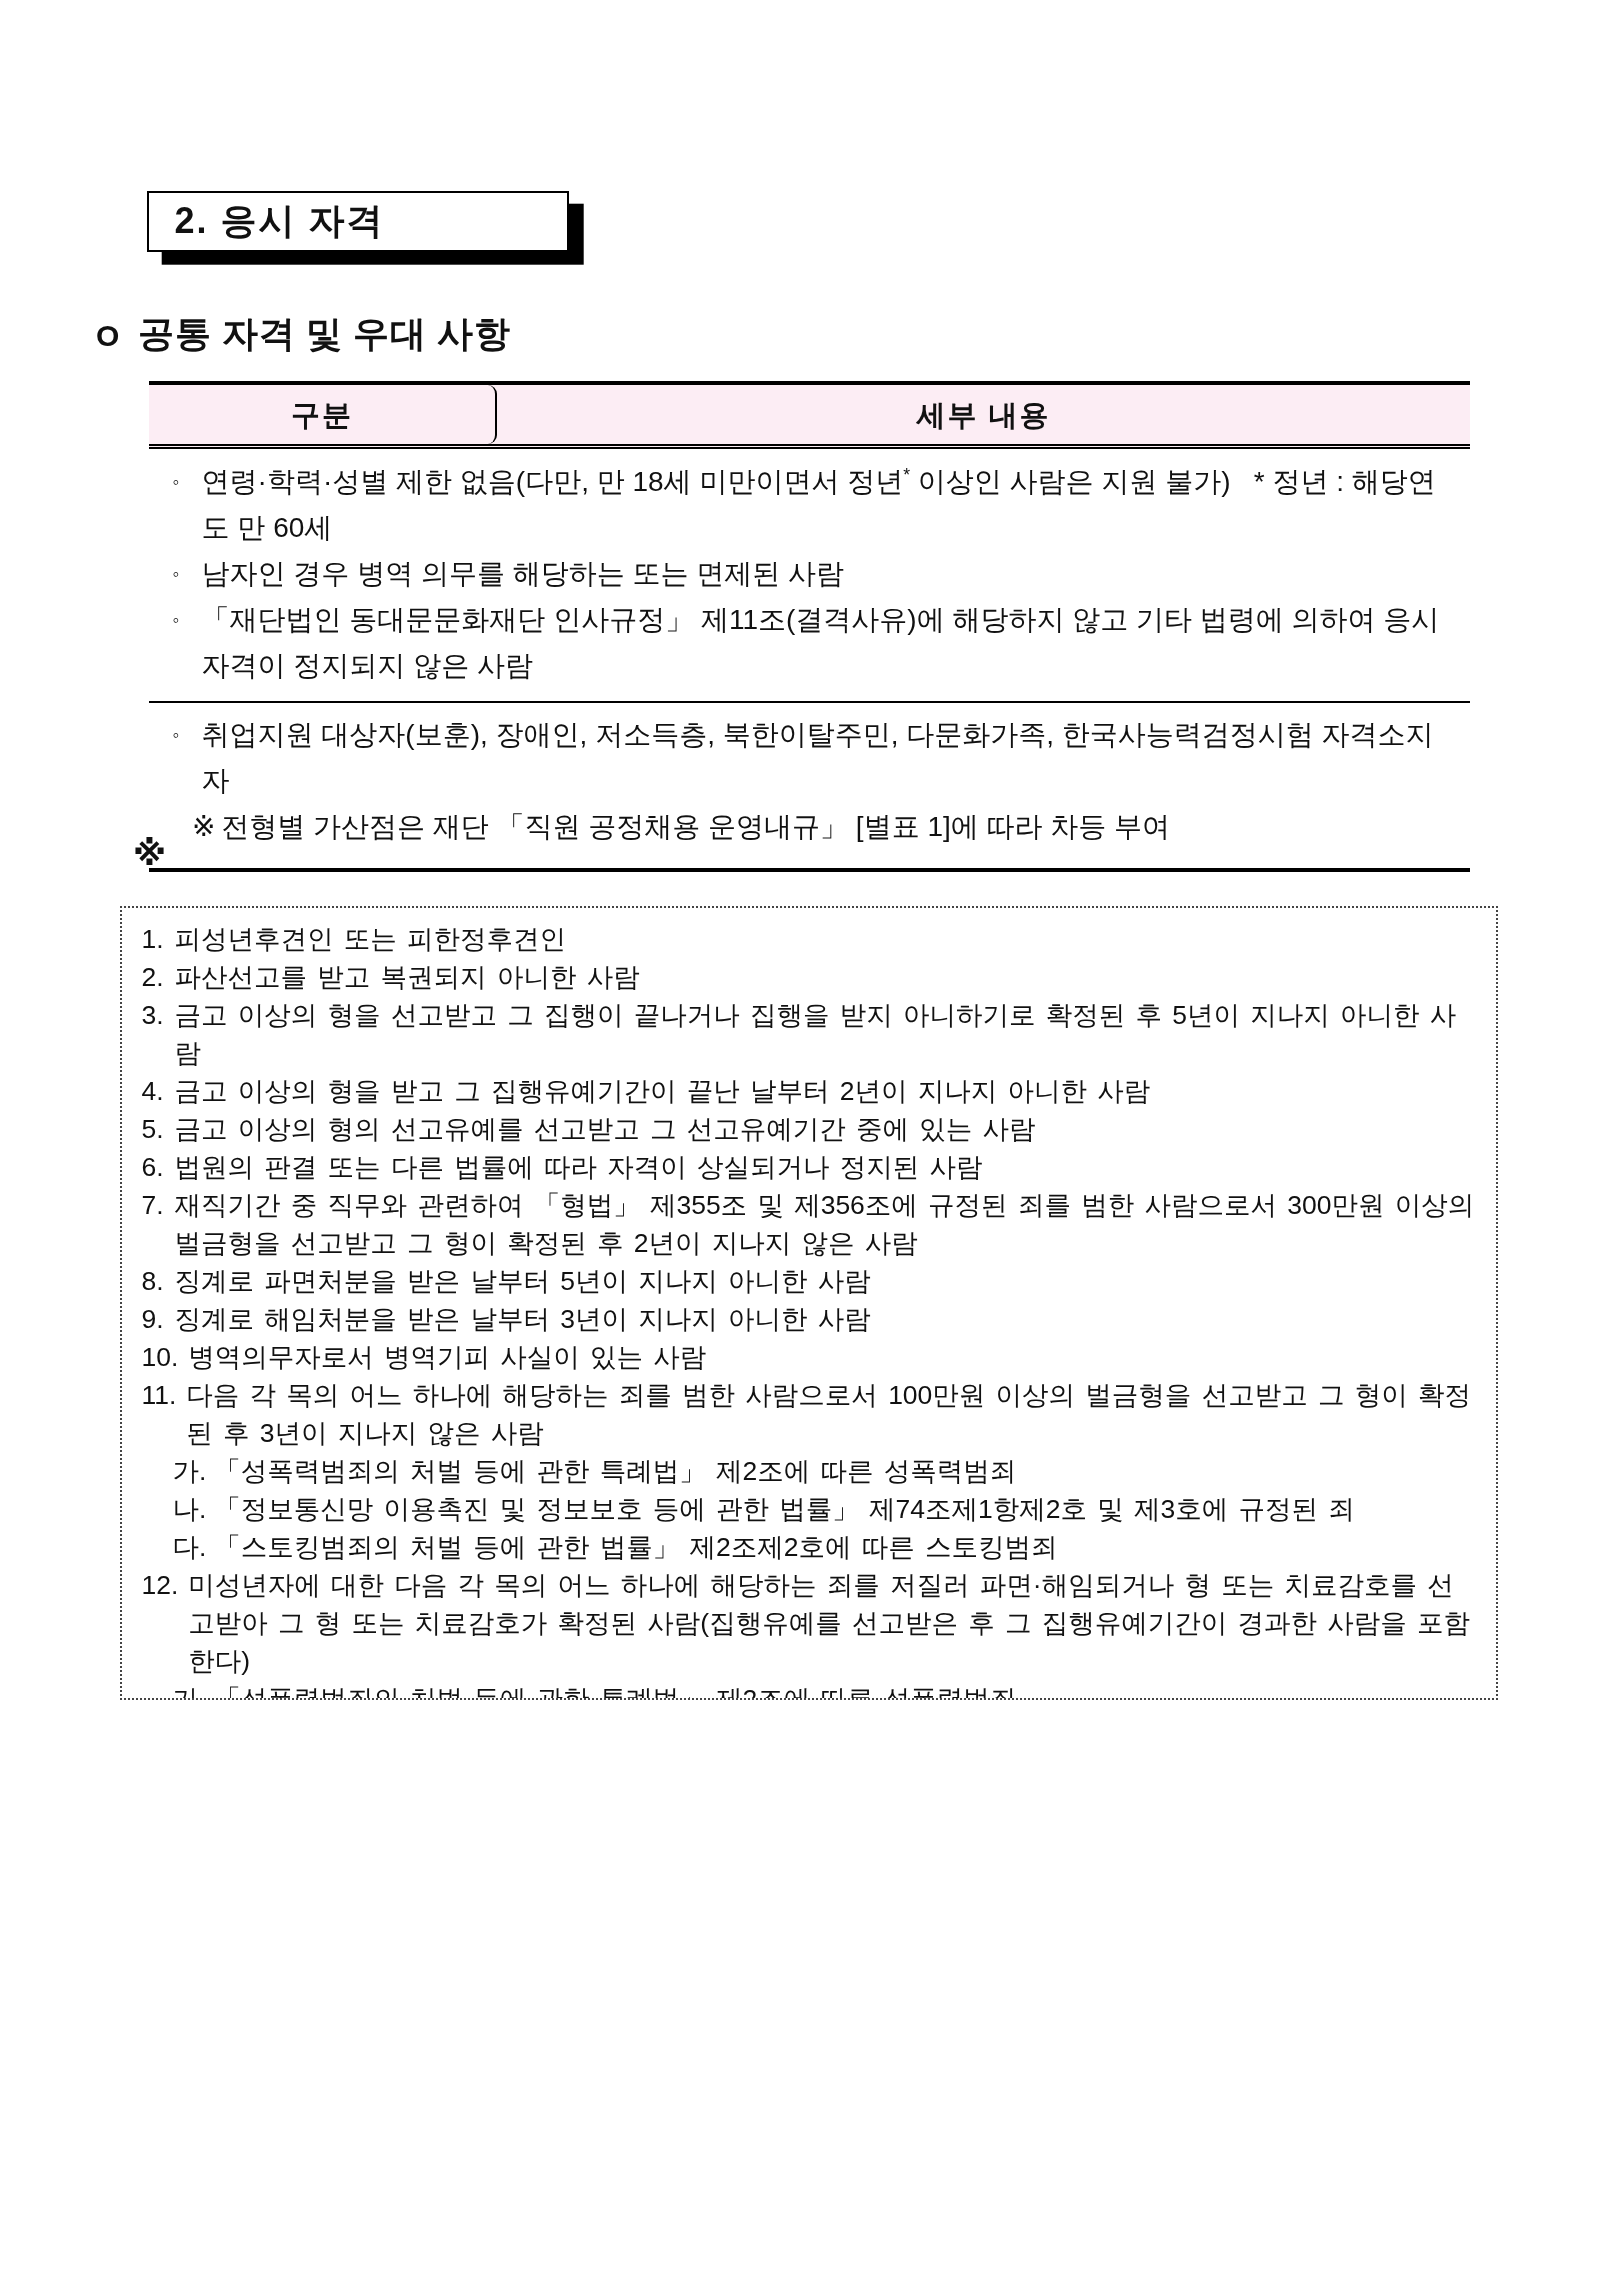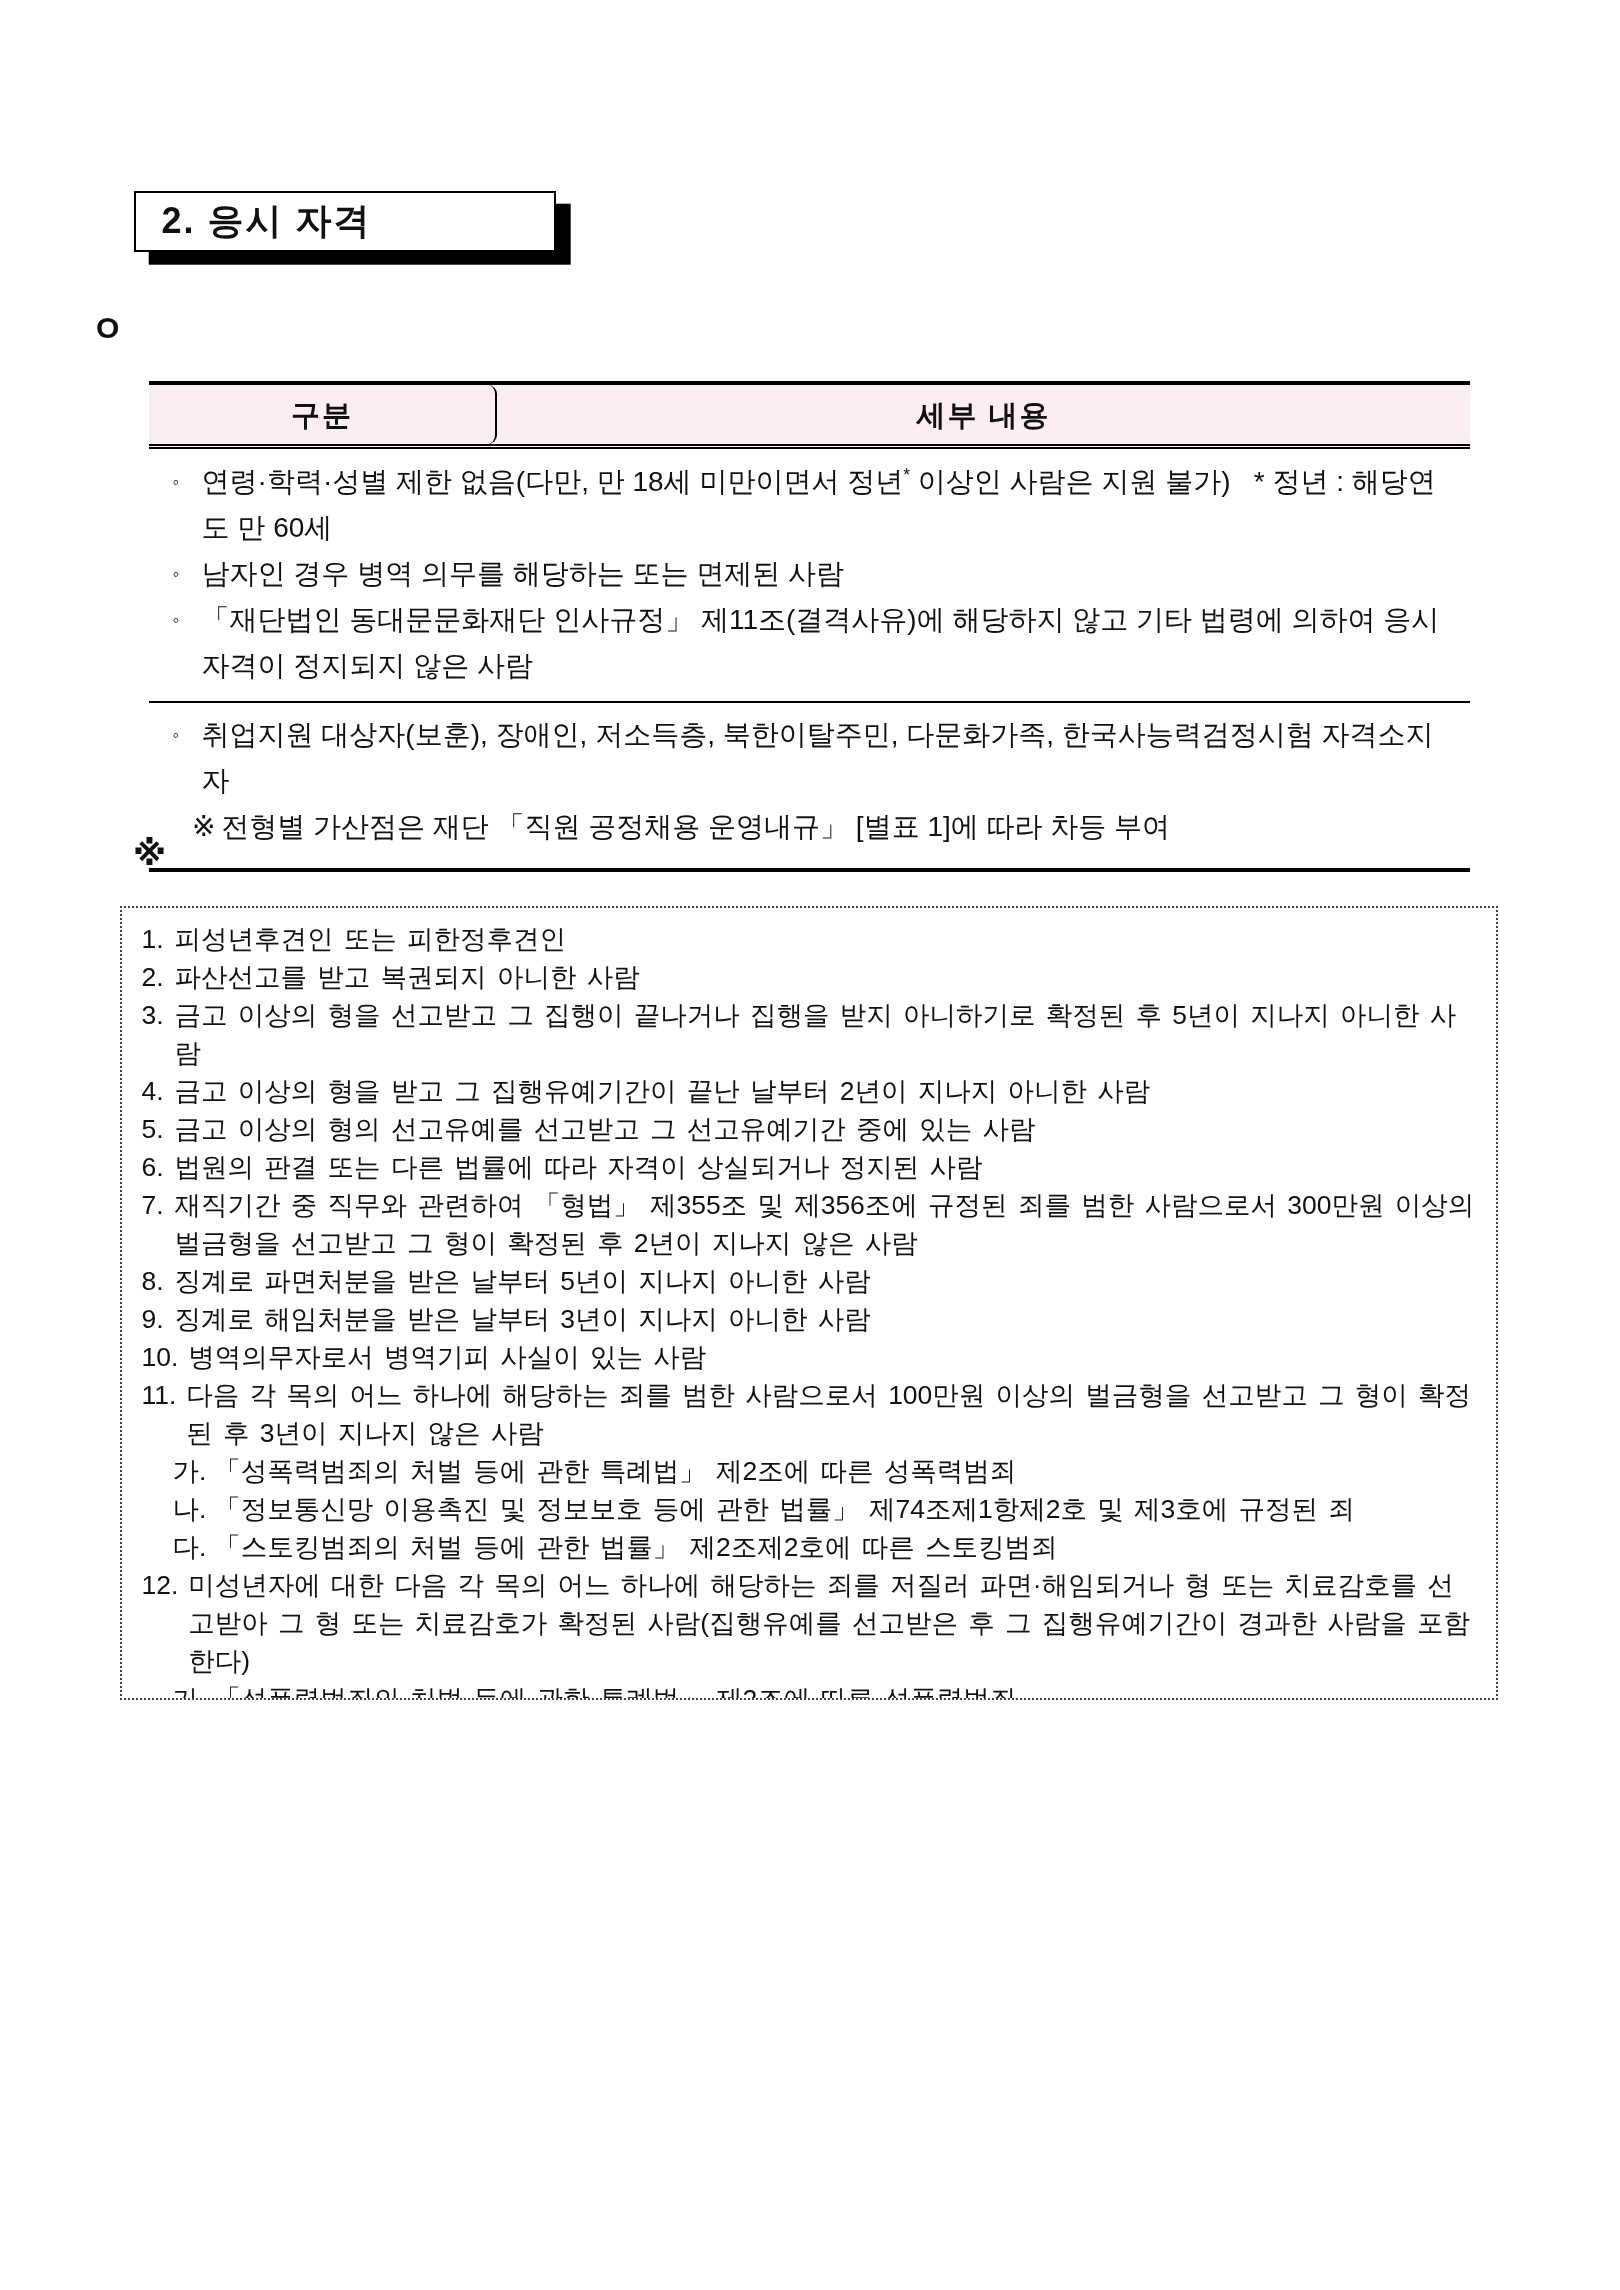--- a/index.html
+++ b/index.html
@@ -5,21 +5,21 @@
   html,body{margin:0;padding:0;}
   body{
     width:1620px;height:2291px;background:#ffffff;position:relative;
     font-family:"Liberation Sans","DejaVu Sans",sans-serif;color:#111;
     -webkit-font-smoothing:antialiased;
   }
   .abs{position:absolute;}
 
   
   .title-box{
-    left:134px;top:191px;width:392px;height:57px;
+    left:147px;top:191px;width:392px;height:57px;
     background:#fff;border:2.9px solid #000;
     box-shadow:14.7px 12.7px 0 0 #000;
     display:flex;align-items:center;
     padding-left:25.5px;
     font-size:36px;font-weight:bold;letter-spacing:2px;
   }
 
   
   .section-heading{
     left:96px;top:310px;width:1372px;
@@ -83,20 +83,21 @@
 </style>
 </head>
 <body>
 
 <div class="abs title-box">
   <span>2. 응시 자격</span>
 </div>
 
 <div class="abs section-heading">
   <span class="o-marker">O</span>
+  <span>공통 자격 및 우대 사항</span>
 </div>
 
 <div class="abs doc-table">
   <div class="t-header" style="background:#fcedf4;">
     <div class="t-c1">구분</div>
     <div class="t-c2">세부 내용</div>
   </div>
 
   <div class="t-row row-common">
     <div class="t-c2">

